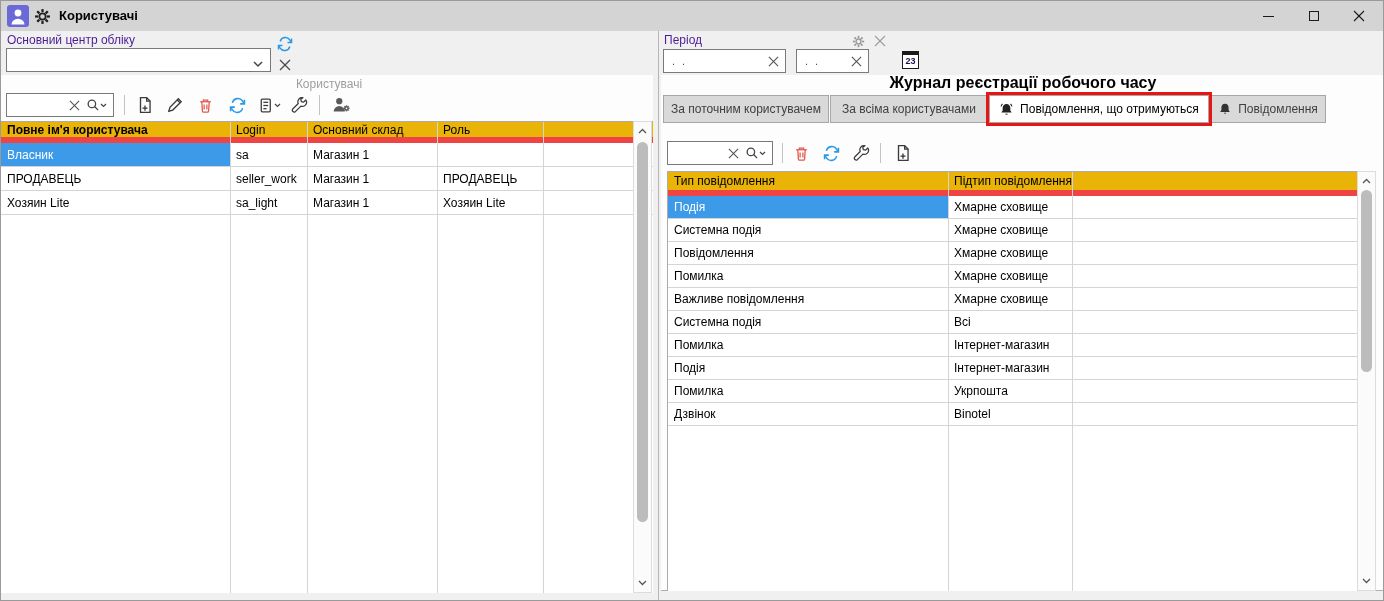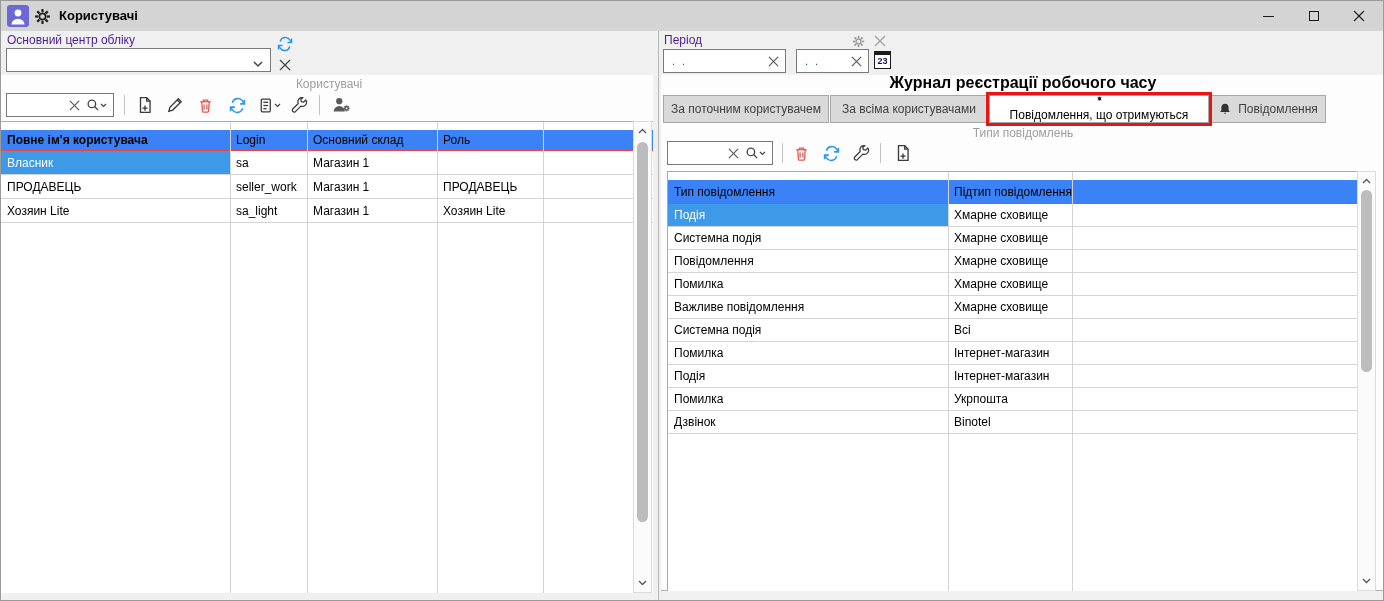--- a/index.html
+++ b/index.html
@@ -39,47 +39,47 @@
   .datebox .dots { flex:1; padding-left:8px; color:#33517e; font-size:11px; letter-spacing:2px; }
   .datebox .sb-ic { padding:0 6px 0 3px; }
 
   .icon-btn { position:absolute; width:24px; height:24px; display:flex; align-items:center; justify-content:center; }
   .vsep { position:absolute; width:1px; height:20px; background:#c3c3c3; }
 
   
   .gridwrap { position:absolute; background:#fff; border-top:1px solid #ababab; overflow:hidden; }
   .vline { position:absolute; top:0; bottom:0; width:1px; background:#d4d4d4; z-index:3; }
   .grow { display:flex; border-bottom:1px solid #d4d4d4; position:relative; z-index:1; }
-  .ghead { border-bottom:1px solid #ef4444; background:#3b82f6;margin-top:8px; }
+  .ghead { border-bottom:6px solid #ef4444; background:#eab308; }
   .gcell { padding:0 6px; display:flex; align-items:center; overflow:hidden; white-space:nowrap; }
   .sel { background:#3d9ae8; color:#fff; }
   .c1{width:229px}.c2{width:77px}.c3{width:130px}.c4{width:106px}
   .r1{width:280px}.r2{width:124px}
   .lrow{height:24px} .lhead{height:21px}
   .rrow{height:23px} .rhead{height:24px}
   .bold{font-weight:bold}
 
   
   .sbar { position:absolute; width:19px; background:#fbfbfb; border:1px solid #dcdcdc; z-index:5; }
   .sarr { position:absolute; left:0; width:100%; height:16px; display:flex; align-items:center; justify-content:center; }
   .sarr.up{top:1px} .sarr.down{bottom:1px}
   .sthumb { position:absolute; left:3px; width:11px; background:#bcbcbc; border-radius:6px; }
 
   
   .tabbar { position:absolute; left:2px; top:64px; height:28px; display:flex; z-index:4; }
   .tab { height:28px; display:flex; align-items:center; justify-content:center; gap:6px;
          background:#d9d9d9; border:1px solid #a6a6a6; margin-right:1px; color:#3f3f3f; flex:none; }
   .tab.active { background:#fff; color:#000; }
-  .tab.highlight { outline:3px solid #e81515; z-index:6;flex-direction:column; }
+  .tab.highlight { outline:3px solid #e81515; z-index:6; }
   .t1{width:166px}.t2{width:158px}.t3{width:220px}.t4{width:116px}
 
   .journal-title { position:absolute; left:0; top:43px; width:100%; text-align:center; font-weight:bold; font-size:16px; z-index:4; }
 
   
-  .cal { position:absolute; width:17px; height:18px; border:1px solid #1a1a1a; background:#fff; }
+  .cal { position:absolute; width:17px; height:18px; border:1px solid #1a1a1a; background:#fff;margin-left:28px; }
   .cal .bar { height:3px; background:#1a1a1a; }
   .cal .num { font-size:9px; font-weight:bold; color:#13144f; text-align:center; line-height:12px; }
 </style>
 </head>
 <body>
 
 <div class="window">
 
   <div class="titlebar">
     <div class="app-icon">
@@ -347,21 +347,20 @@
       </div>
       <div class="tab t4">
         <svg width="14" height="14" viewBox="0 0 16 16">
             <path d="M8 2 c2.5 0 4.1 1.8 4.1 4.3 v2.8 l1.4 2.2 H2.5 L3.9 9.1 V6.3 C3.9 3.8 5.5 2 8 2 z" fill="#333"></path>
             <path d="M6.6 12.4 a1.5 1.5 0 0 0 2.9 0 z" fill="#333"></path>
           </svg>
         <span>Повідомлення</span>
       </div>
     </div>
 
-    <span class="center-label" style="top:95px;">Типи повідомлень</span>
 
     <div class="searchbox" style="left:6px;top:110px;width:106px;">
       <input type="text" style="">
       <span class="sb-ic">
           <svg width="11" height="11" viewBox="0 0 12 12">
             <line x1="1" y1="1" x2="11" y2="11" stroke="#555" stroke-width="1.2"></line>
             <line x1="11" y1="1" x2="1" y2="11" stroke="#555" stroke-width="1.2"></line>
           </svg>
         </span>
       <span class="sb-ic">

